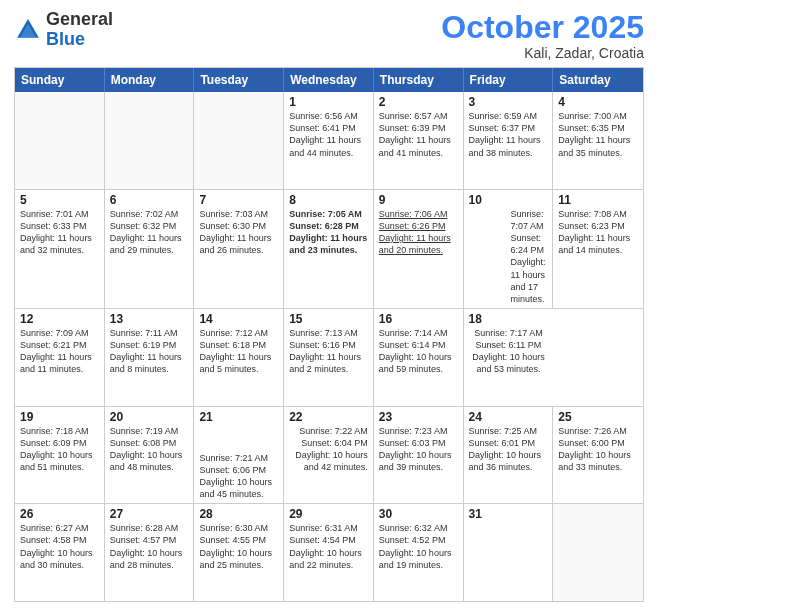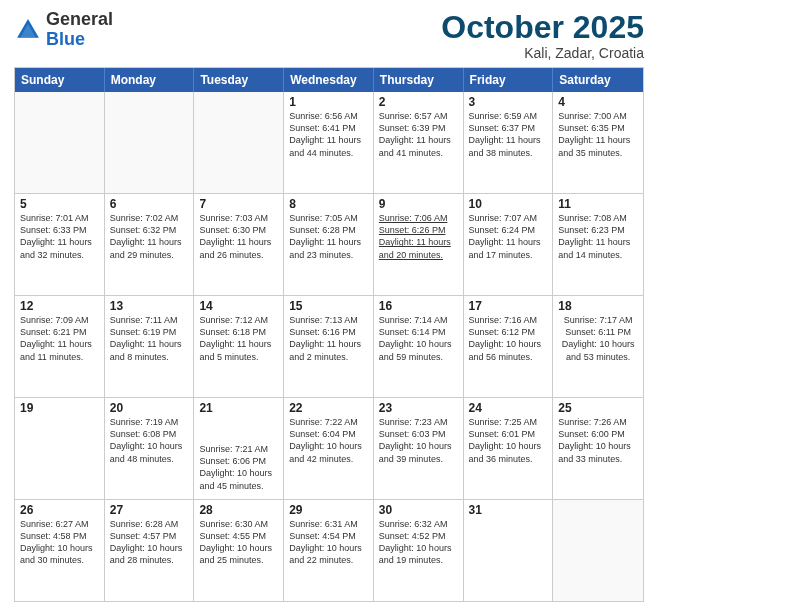--- a/index.html
+++ b/index.html
@@ -38,21 +38,21 @@
     .logo-icon {
       width: 28px;
       height: 28px;
     }
     .title-block {
       text-align: right;
     }
     .month-title {
       font-size: 32px;
       font-weight: bold;
-      color: #0c4a6e;
+      color: #3b82f6;
       line-height: 1.1;
     }
     .location {
       font-size: 14px;
       color: #444;
     }
     .calendar {
       flex: 1;
       display: flex;
       flex-direction: column;
@@ -180,33 +180,33 @@
 Daylight: 11 hours and 29 minutes.</div>
           </div>
           <div class="cal-cell">
             <div class="day-num">7</div>
             <div class="cell-info" style="white-space: pre-line;">Sunrise: 7:03 AM
 Sunset: 6:30 PM
 Daylight: 11 hours and 26 minutes.</div>
           </div>
           <div class="cal-cell">
             <div class="day-num">8</div>
-            <div class="cell-info" style="white-space: pre-line;">Sunrise: 7:05 AM
+            <div class="cell-info" style="white-space: pre-line; font-weight: bold;">Sunrise: 7:05 AM
 Sunset: 6:28 PM
 Daylight: 11 hours and 23 minutes.</div>
           </div>
           <div class="cal-cell">
             <div class="day-num">9</div>
             <div class="cell-info" style="white-space: pre-line; text-decoration: underline;">Sunrise: 7:06 AM
 Sunset: 6:26 PM
 Daylight: 11 hours and 20 minutes.</div>
           </div>
           <div class="cal-cell">
             <div class="day-num">10</div>
-            <div class="cell-info" style="white-space: pre-line;">Sunrise: 7:07 AM
+            <div class="cell-info" style="white-space: pre-line; margin-left: 42px;">Sunrise: 7:07 AM
 Sunset: 6:24 PM
 Daylight: 11 hours and 17 minutes.</div>
           </div>
           <div class="cal-cell">
             <div class="day-num">11</div>
             <div class="cell-info" style="white-space: pre-line;">Sunrise: 7:08 AM
 Sunset: 6:23 PM
 Daylight: 11 hours and 14 minutes.</div>
           </div>
         </div>
@@ -235,51 +235,48 @@
 Sunset: 6:16 PM
 Daylight: 11 hours and 2 minutes.</div>
           </div>
           <div class="cal-cell">
             <div class="day-num">16</div>
             <div class="cell-info" style="white-space: pre-line;">Sunrise: 7:14 AM
 Sunset: 6:14 PM
 Daylight: 10 hours and 59 minutes.</div>
           </div>
           <div class="cal-cell">
-            <div class="day-num">17</div>
-            <div class="cell-info" style="white-space: pre-line;">Sunrise: 7:16 AM
-Sunset: 6:12 PM
-Daylight: 10 hours and 56 minutes.</div>
-          </div>
-          <div class="cal-cell">
             <div class="day-num">18</div>
             <div class="cell-info" style="white-space: pre-line; text-align: center;">Sunrise: 7:17 AM
 Sunset: 6:11 PM
 Daylight: 10 hours and 53 minutes.</div>
           </div>
         </div>
         <div class="cal-row">
           <div class="cal-cell">
             <div class="day-num">19</div>
+            <div class="cell-info" style="white-space: pre-line;">Sunrise: 7:18 AM
+Sunset: 6:09 PM
+Daylight: 10 hours and 51 minutes.</div>
           </div>
           <div class="cal-cell">
             <div class="day-num">20</div>
             <div class="cell-info" style="white-space: pre-line;">Sunrise: 7:19 AM
 Sunset: 6:08 PM
 Daylight: 10 hours and 48 minutes.</div>
           </div>
           <div class="cal-cell">
             <div class="day-num">21</div>
             <div class="cell-info" style="white-space: pre-line; margin-top: 28px;">Sunrise: 7:21 AM
 Sunset: 6:06 PM
 Daylight: 10 hours and 45 minutes.</div>
           </div>
           <div class="cal-cell">
             <div class="day-num">22</div>
-            <div class="cell-info" style="white-space: pre-line;">Sunrise: 7:22 AM
+            <div class="cell-info" style="white-space: pre-line; text-align: right;">Sunrise: 7:22 AM
 Sunset: 6:04 PM
 Daylight: 10 hours and 42 minutes.</div>
           </div>
           <div class="cal-cell">
             <div class="day-num">23</div>
             <div class="cell-info" style="white-space: pre-line;">Sunrise: 7:23 AM
 Sunset: 6:03 PM
 Daylight: 10 hours and 39 minutes.</div>
           </div>
           <div class="cal-cell">

